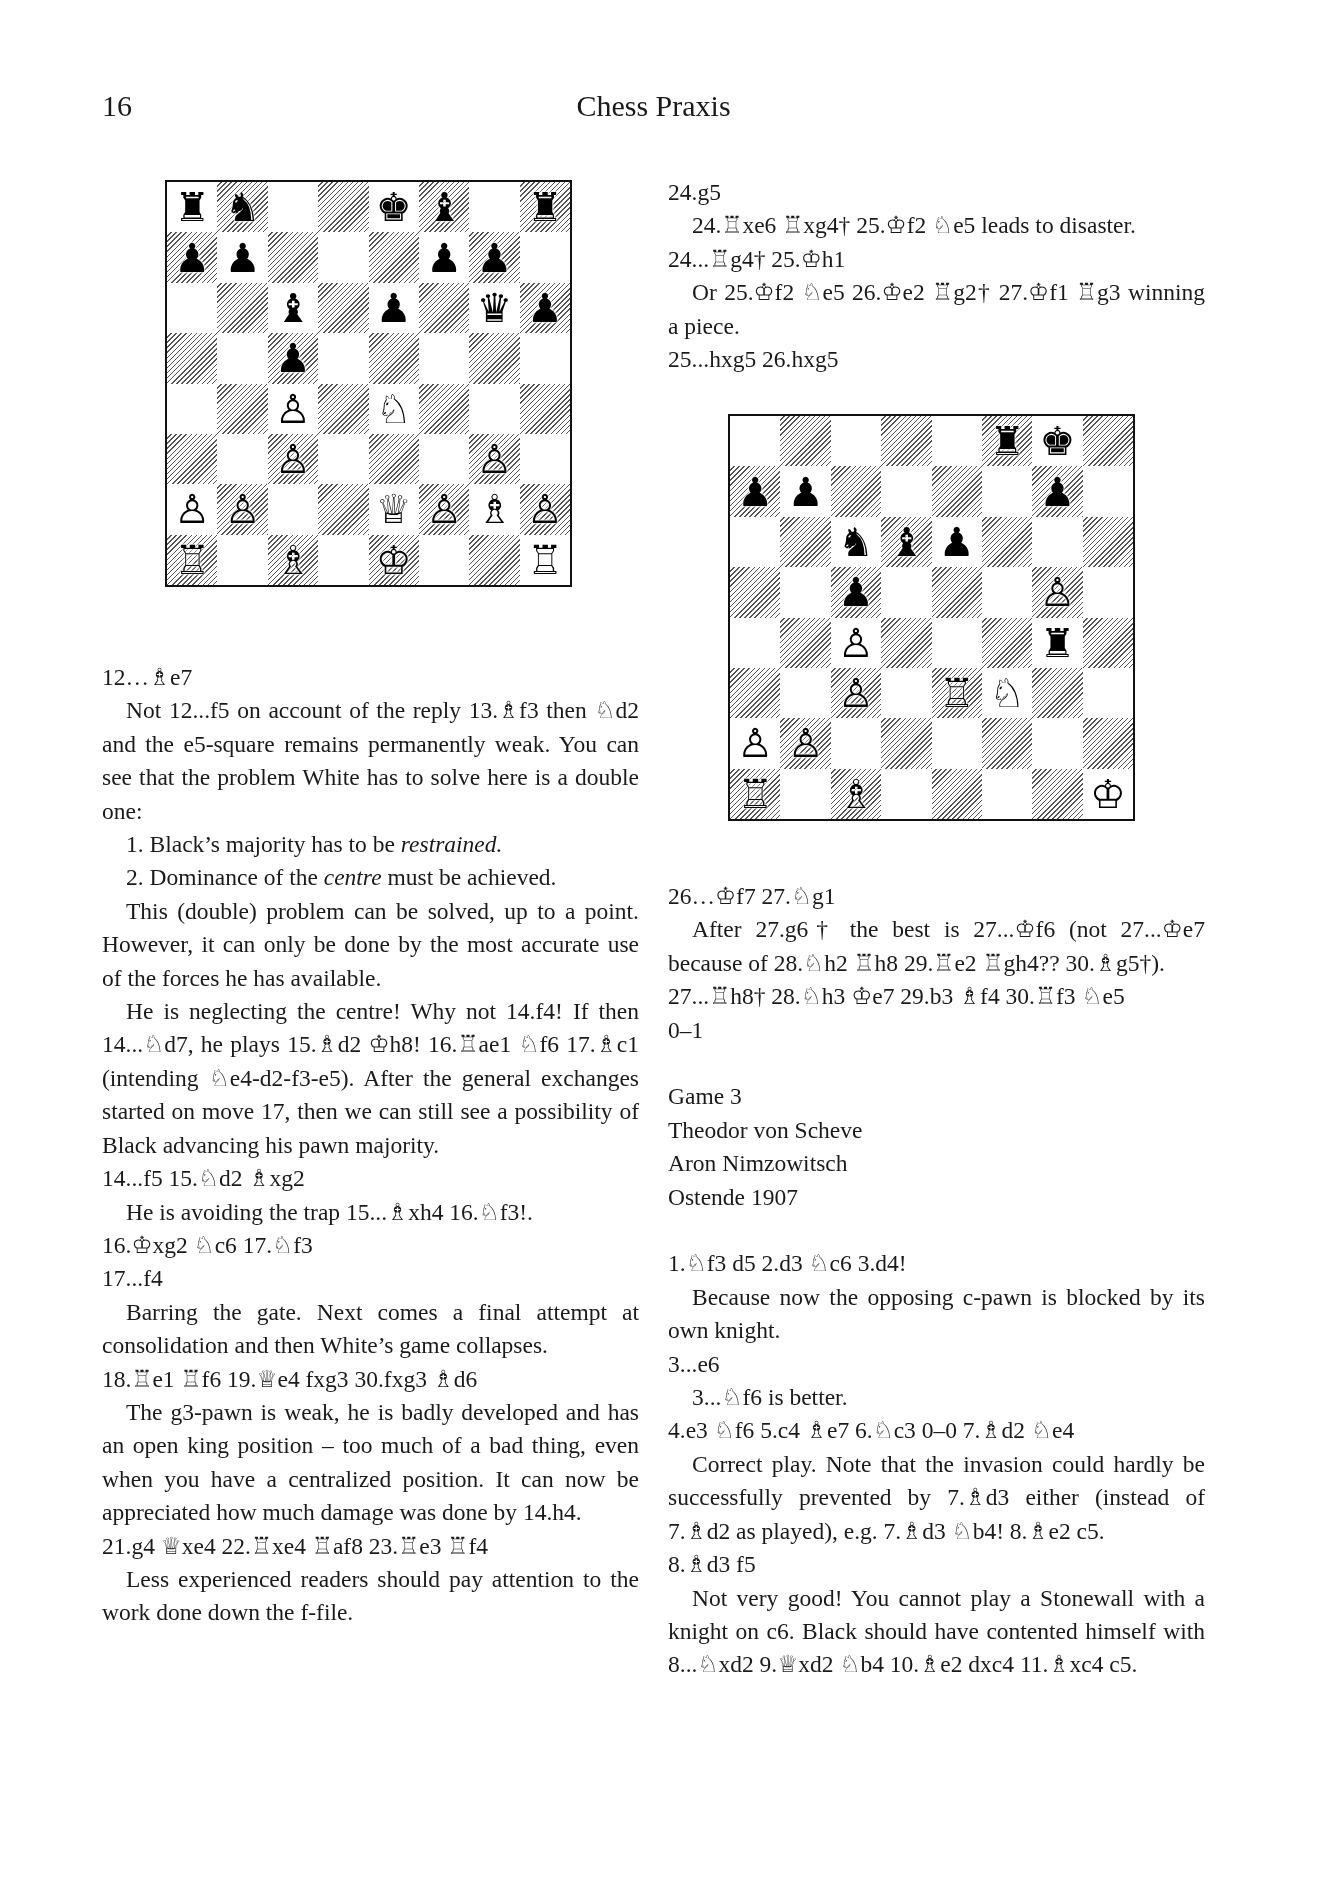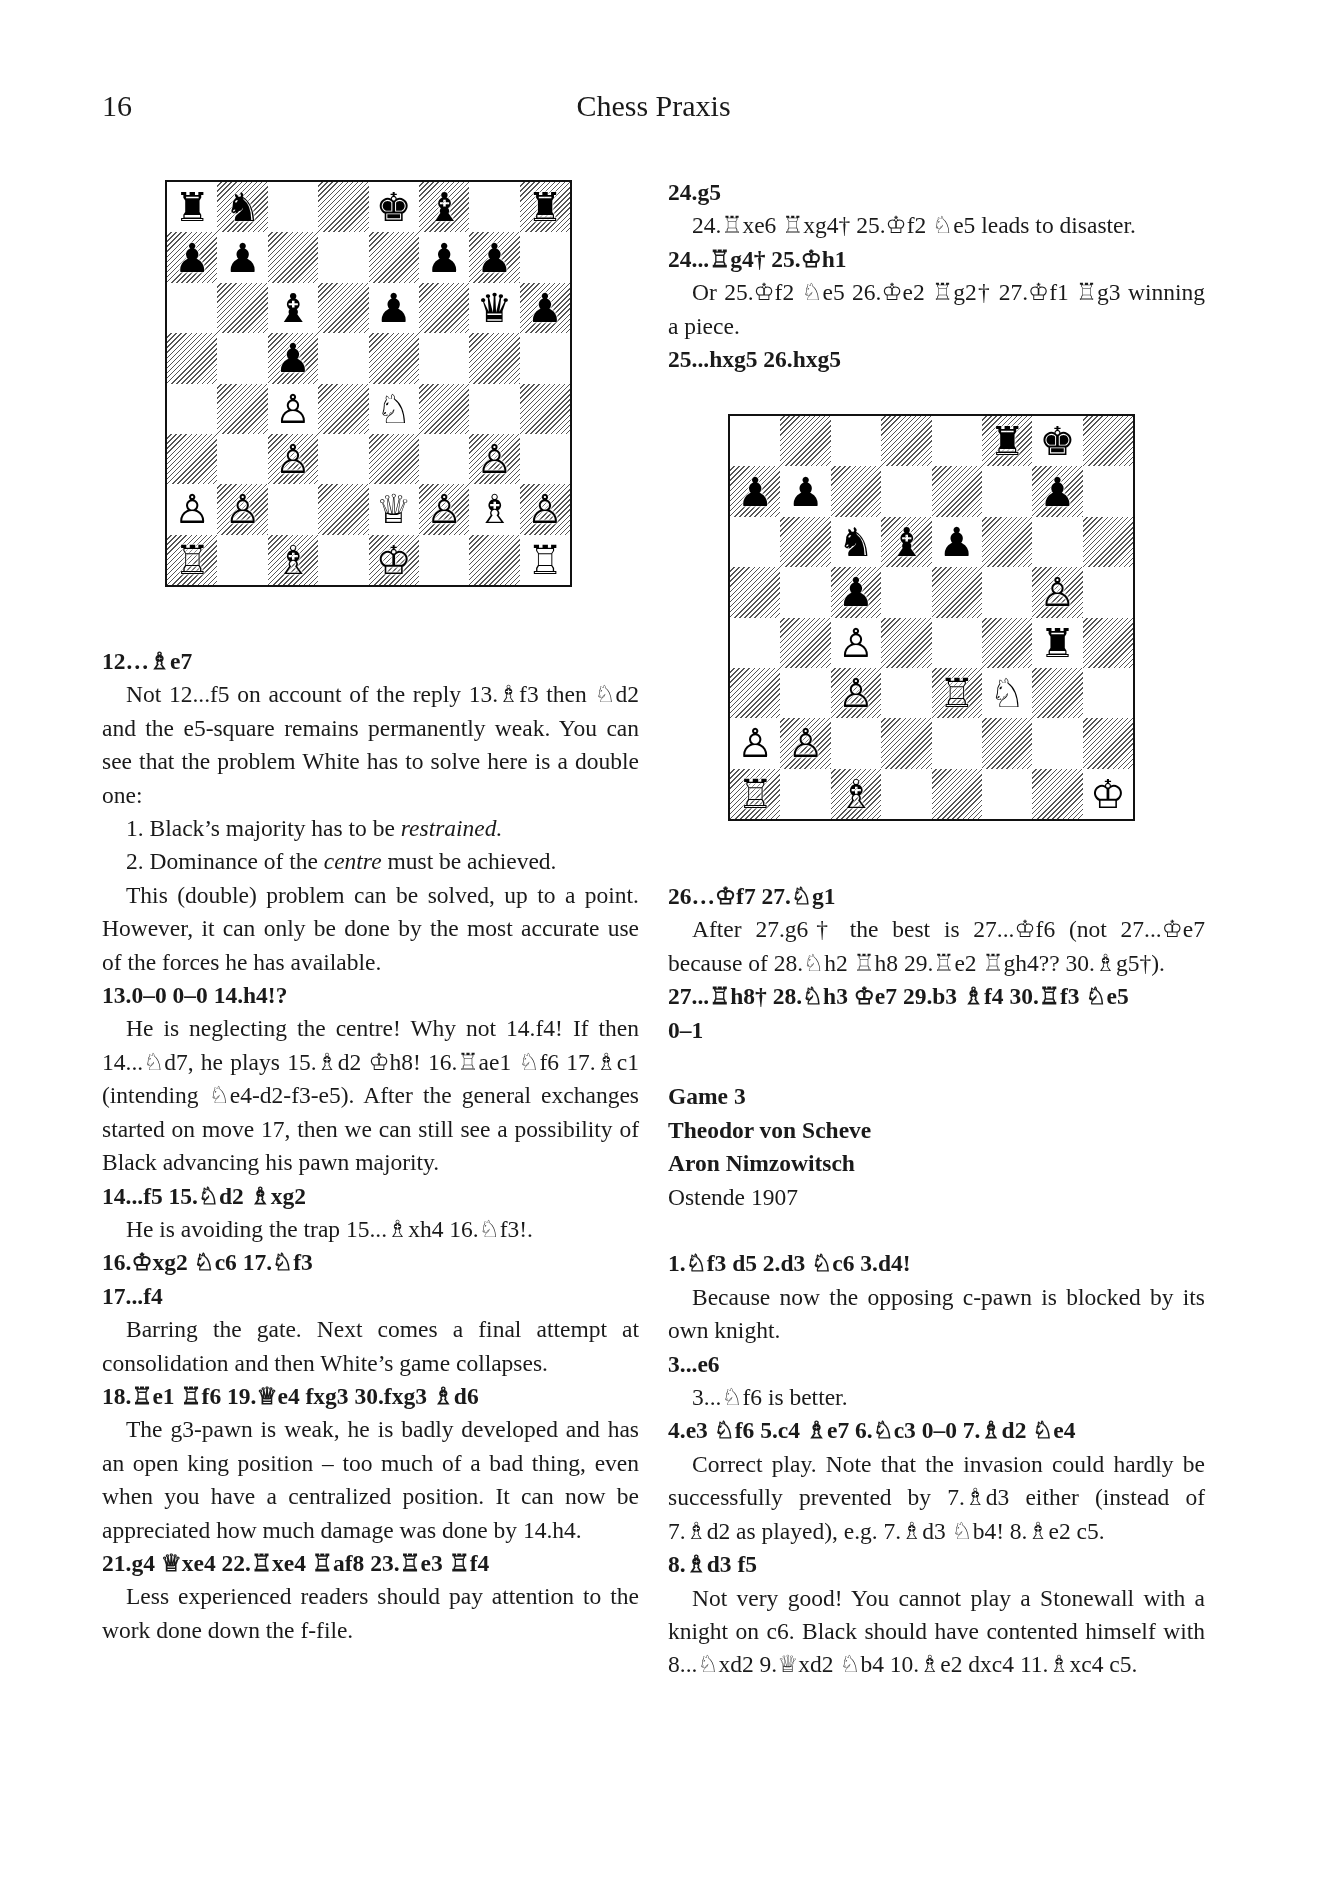--- a/index.html
+++ b/index.html
@@ -9,25 +9,25 @@
     color: #1a1a1a;
   }
   .running-head {
     position: absolute; top: 88px; left: 102px; width: 1103px; height: 36px;
     font-size: 30px; line-height: 36px;
   }
   .running-head .pno { position: absolute; left: 0; top: 0; }
   .running-head .title { position: absolute; left: 0; right: 0; text-align: center; }
 
   .col { position: absolute; width: 537px; font-size: 23.5px; line-height: 33.4px; }
-  .col.left { left: 102px; top: 645px; }
+  .col.left { left: 102px; top: 661px; }
   .col.right-top { left: 668px; top: 176px; }
   .col.right-bottom { left: 668px; top: 880px; }
 
-  .mv { font-weight: bold; margin: 0; }
+  .mv { font-weight: normal; margin: 0; }
   .p { margin: 0; text-indent: 24px; text-align: justify; }
   .p.noind { text-indent: 0; }
   .li { margin: 0; padding-left: 24px; }
   .gap { height: 33.4px; }
   i, em { font-style: italic; }
 
   .board {
     position: absolute;
     border: 2.5px solid #111;
     display: grid;
@@ -291,21 +291,20 @@
       <span class="pc">♔</span>
     </div>
   </div>
 
 <section class="col left">
     <p class="mv">12…♗e7</p>
     <p class="p">Not 12...f5 on account of the reply 13.♗f3 then ♘d2 and the e5-square remains permanently weak. You can see that the problem White has to solve here is a double one:</p>
     <p class="li"><span>1. Black’s majority has to be </span><em>restrained.</em><span></span></p>
     <p class="li"><span>2. Dominance of the </span><em>centre</em><span> must be achieved.</span></p>
     <p class="p">This (double) problem can be solved, up to a point. However, it can only be done by the most accurate use of the forces he has available.</p>
-    <p class="mv">13.0–0 0–0 14.h4!?</p>
     <p class="p">He is neglecting the centre! Why not 14.f4! If then 14...♘d7, he plays 15.♗d2 ♔h8! 16.♖ae1 ♘f6 17.♗c1 (intending ♘e4-d2-f3-e5). After the general exchanges started on move 17, then we can still see a possibility of Black advancing his pawn majority.</p>
     <p class="mv">14...f5 15.♘d2 ♗xg2</p>
     <p class="p">He is avoiding the trap 15...♗xh4 16.♘f3!.</p>
     <p class="mv">16.♔xg2 ♘c6 17.♘f3</p>
     <p class="mv">17...f4</p>
     <p class="p">Barring the gate. Next comes a final attempt at consolidation and then White’s game collapses.</p>
     <p class="mv">18.♖e1 ♖f6 19.♕e4 fxg3 30.fxg3 ♗d6</p>
     <p class="p">The g3-pawn is weak, he is badly developed and has an open king position – too much of a bad thing, even when you have a centralized position. It can now be appreciated how much damage was done by 14.h4.</p>
     <p class="mv">21.g4 ♕xe4 22.♖xe4 ♖af8 23.♖e3 ♖f4</p>
     <p class="p">Less experienced readers should pay attention to the work done down the f-file.</p>

